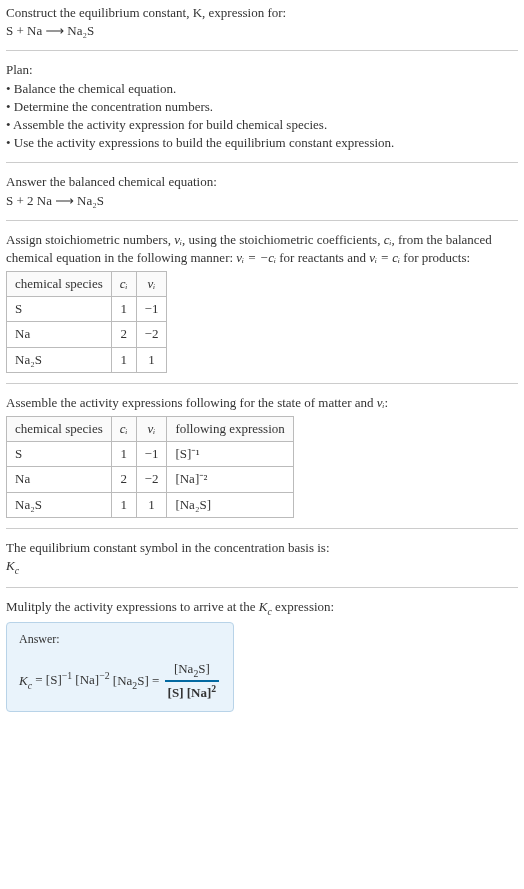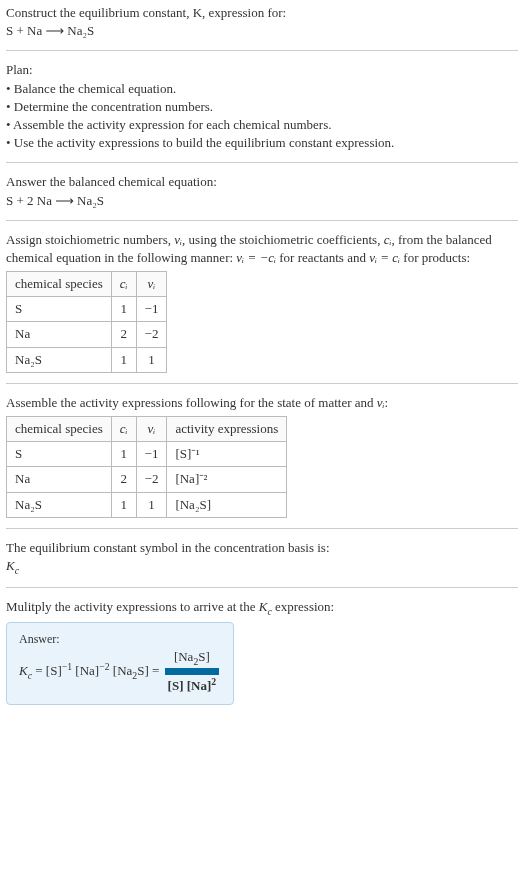--- a/index.html
+++ b/index.html
@@ -36,31 +36,31 @@
   .answer-box {
     background: #e9f3fb;
     border: 1px solid #b8d3e8;
     border-radius: 4px;
     padding: 8px 12px;
     display: inline-block;
     margin-top: 4px;
   }
   .answer-label {
     font-size: 12px;
-    margin-bottom: 0;
+    margin-bottom: 12px;
   }
   .frac {
     display: inline-block;
     vertical-align: middle;
     text-align: center;
     margin: 0 2px;
   }
   .frac .num {
     display: block;
-    border-bottom: 7px solid #0369a1;
+    border-bottom: 2px solid #0369a1;
     padding: 0 3px;
   }
   .frac .den {
     display: block;
     padding: 0 3px;
     font-weight: bold;
   }
   .ital { font-style: italic; }
   .nowrap { white-space: nowrap; }
 </style>
@@ -76,21 +76,21 @@
 <div class="nowrap">
   <span>S + Na  ⟶  Na₂S</span>
 </div>
 
 <hr>
 
 
 <div>Plan:</div>
 <div>• Balance the chemical equation.</div>
 <div>• Determine the concentration numbers.</div>
-<div>• Assemble the activity expression for each chemical numbers.</div>
+<div>• Assemble the activity expression for build chemical species.</div>
 <div>• Use the activity expressions to build the equilibrium constant expression.</div>
 
 <hr>
 
 
 <div>Answer the balanced chemical equation:</div>
 <div class="nowrap">
   <span>S + 2 Na  ⟶  Na₂S</span>
 </div>
 
@@ -134,21 +134,21 @@
   <span>Assemble the activity expressions following for the state of matter and </span><span class="ital">νᵢ</span><span>:</span>
 </div>
 
 
 <table>
   <tbody>
       <tr>
     <th>chemical species</th>
     <th class="ital center">cᵢ</th>
     <th class="ital center">νᵢ</th>
-    <th>activity expressions</th>
+    <th>following expression</th>
   </tr>
   <tr>
     <td>S</td>
     <td class="center">1</td>
     <td class="center">−1</td>
     <td>[S]⁻¹</td>
   </tr>
   <tr>
     <td>Na</td>
     <td class="center">2</td>

